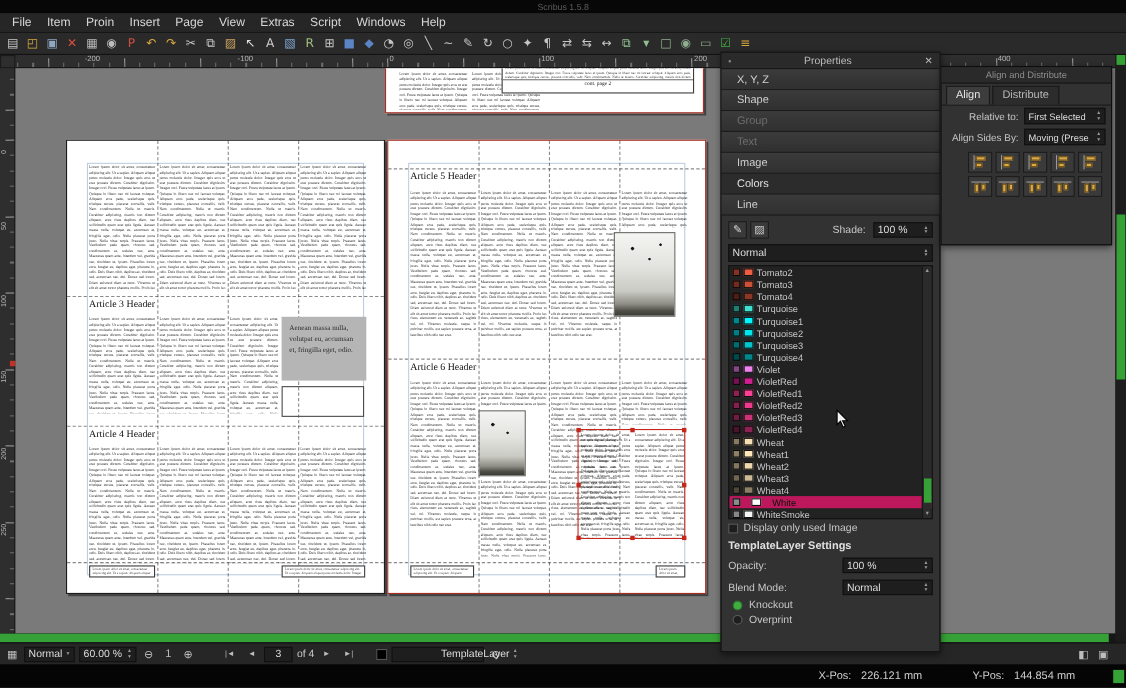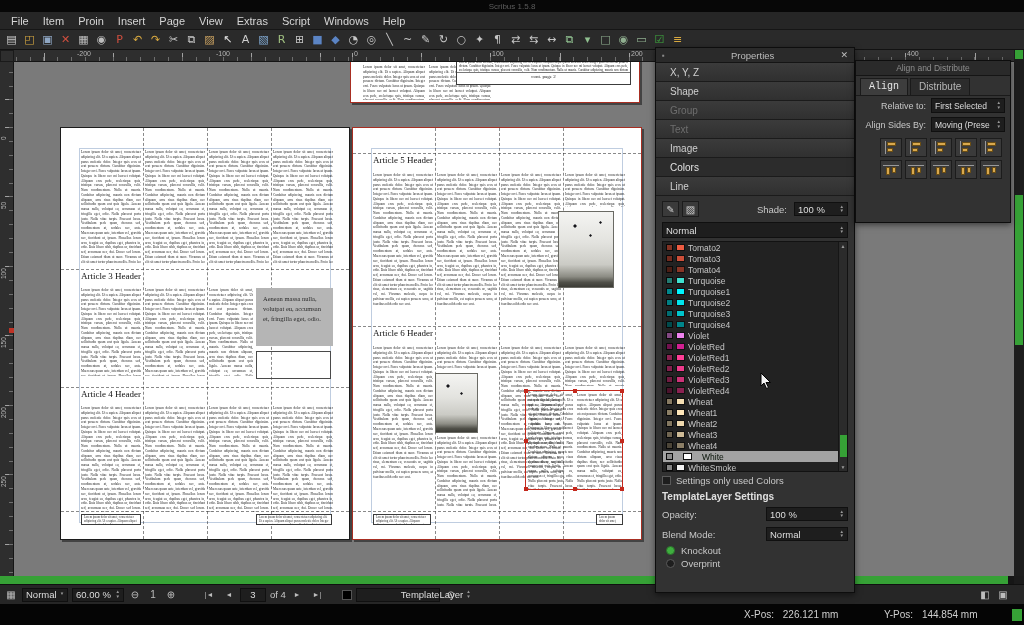--- a/index.html
+++ b/index.html
@@ -106,40 +106,40 @@
   .tools-row{display:flex;align-items:center;height:20px;gap:3px;}
   .tool-btn{width:17px;height:16px;background:#3a3a3a;border:1px solid #1c1c1c;color:#cfcfcf;
             font-size:10px;display:flex;align-items:center;justify-content:center;padding:0;}
   .shade-label{margin-left:auto;font-size:9.5px;color:#c8c8c8;padding-right:4px;}
   .shade-spin{width:54px;}
   .pattern-combo{margin-top:3px;height:16px;}
   #color-list{margin-top:3px;height:231px;background:#222;border:1px solid #121212;position:relative;overflow:hidden;}
   .crow{height:11px;display:flex;align-items:center;gap:3px;padding:0 3px;color:#c6c6c6;font-size:8.5px;}
   .crow .sw{width:9px;height:7px;border:1px solid #111;}
   .crow .sw1{filter:brightness(.55);width:7px;}
-  .crow.selected{background:#a3a3a3;color:#071207;gap:10px;}
+  .crow.selected{background:#be185d;color:#071207;gap:10px;}
   #list-scroll{position:absolute;right:0;top:0;bottom:0;width:9px;background:#2b2b2b;border-left:1px solid #161616;
                display:flex;flex-direction:column;align-items:center;font-size:5px;color:#9a9a9a;}
   #list-scroll .lthumb{position:absolute;left:1px;width:7px;top:193px;height:22px;background:#36a136;}
   #list-scroll .a-up{margin-top:1px;}
   #list-scroll .a-dn{margin-top:auto;margin-bottom:1px;}
   .cb-row{display:flex;align-items:center;gap:5px;height:16px;font-size:9.5px;color:#c8c8c8;}
   .cb{width:9px;height:9px;background:#1e1e1e;border:1px solid #5a5a5a;}
   .pp-header{font-size:10px;font-weight:bold;color:#e0e0e0;height:16px;display:flex;align-items:center;}
   .pp-row{display:flex;align-items:center;height:20px;font-size:9.5px;color:#c8c8c8;}
   .pp-row .field{margin-left:auto;width:82px;}
   .radio-row{display:flex;align-items:center;gap:6px;height:13px;font-size:9.5px;color:#c8c8c8;padding-left:4px;}
   .radio{width:9px;height:9px;border-radius:50%;background:#1e1e1e;border:1px solid #5a5a5a;}
   .radio.on{background:#3fae3f;border-color:#2c702c;}
 
   
   #alignpanel{left:855px;top:60px;width:156px;height:163px;display:flex;flex-direction:column;}
   #align-tabs{display:flex;border-bottom:1px solid #1a1a1a;padding:2px 4px 0 4px;gap:2px;}
   .tab{font-size:10px;color:#b8b8b8;padding:2px 8px 3px 8px;background:#2c2c2c;border:1px solid #1a1a1a;border-bottom:none;}
-  .tab.active{background:#3d3d3d;color:#e6e6e6;font-family:Liberation Mono, monospace;}
+  .tab.active{background:#3d3d3d;color:#e6e6e6;}
   .al-row{display:flex;align-items:center;height:19px;padding:0 5px;font-size:9px;color:#c6c6c6;}
   .al-row .lab{flex:1;text-align:right;padding-right:5px;}
   .al-row .field{width:74px;height:15px;font-size:8.5px;}
   #align-grid{display:grid;grid-template-columns:repeat(5,22px);gap:3px;justify-content:end;padding:4px 8px 0 0;}
   .abtn{width:22px;height:19px;background:#3a3a3a;border:1px solid #1c1c1c;padding:0;position:relative;}
   .ai{position:absolute;left:2px;top:2px;width:16px;height:13px;}
   .ai span{position:absolute;}
   .abtn .line{background:#9a9a9a;}
   .abtn .b1,.abtn .b2{background:#d9a94e;border:1px solid #6b4e14;}
   .abtn.h .line{left:2px;top:0;width:1px;height:13px;}
@@ -663,21 +663,21 @@
             </div>
           </div>
         <div id="list-scroll">
           <span class="a-up">▲</span>
           <span class="a-dn">▼</span>
           <span class="lthumb"></span>
         </div>
       </div>
       <div class="cb-row">
         <span class="cb"></span>
-        <span>Settings only used Colors</span>
+        <span>Display only used Image</span>
       </div>
       <div class="pp-header">TemplateLayer Settings</div>
       <div class="pp-row">
         <span>Opacity:</span>
         <div class="field">
           <span>100 %</span>
           <span class="arrs">
               <span>▲</span>
               <span>▼</span>
             </span>

